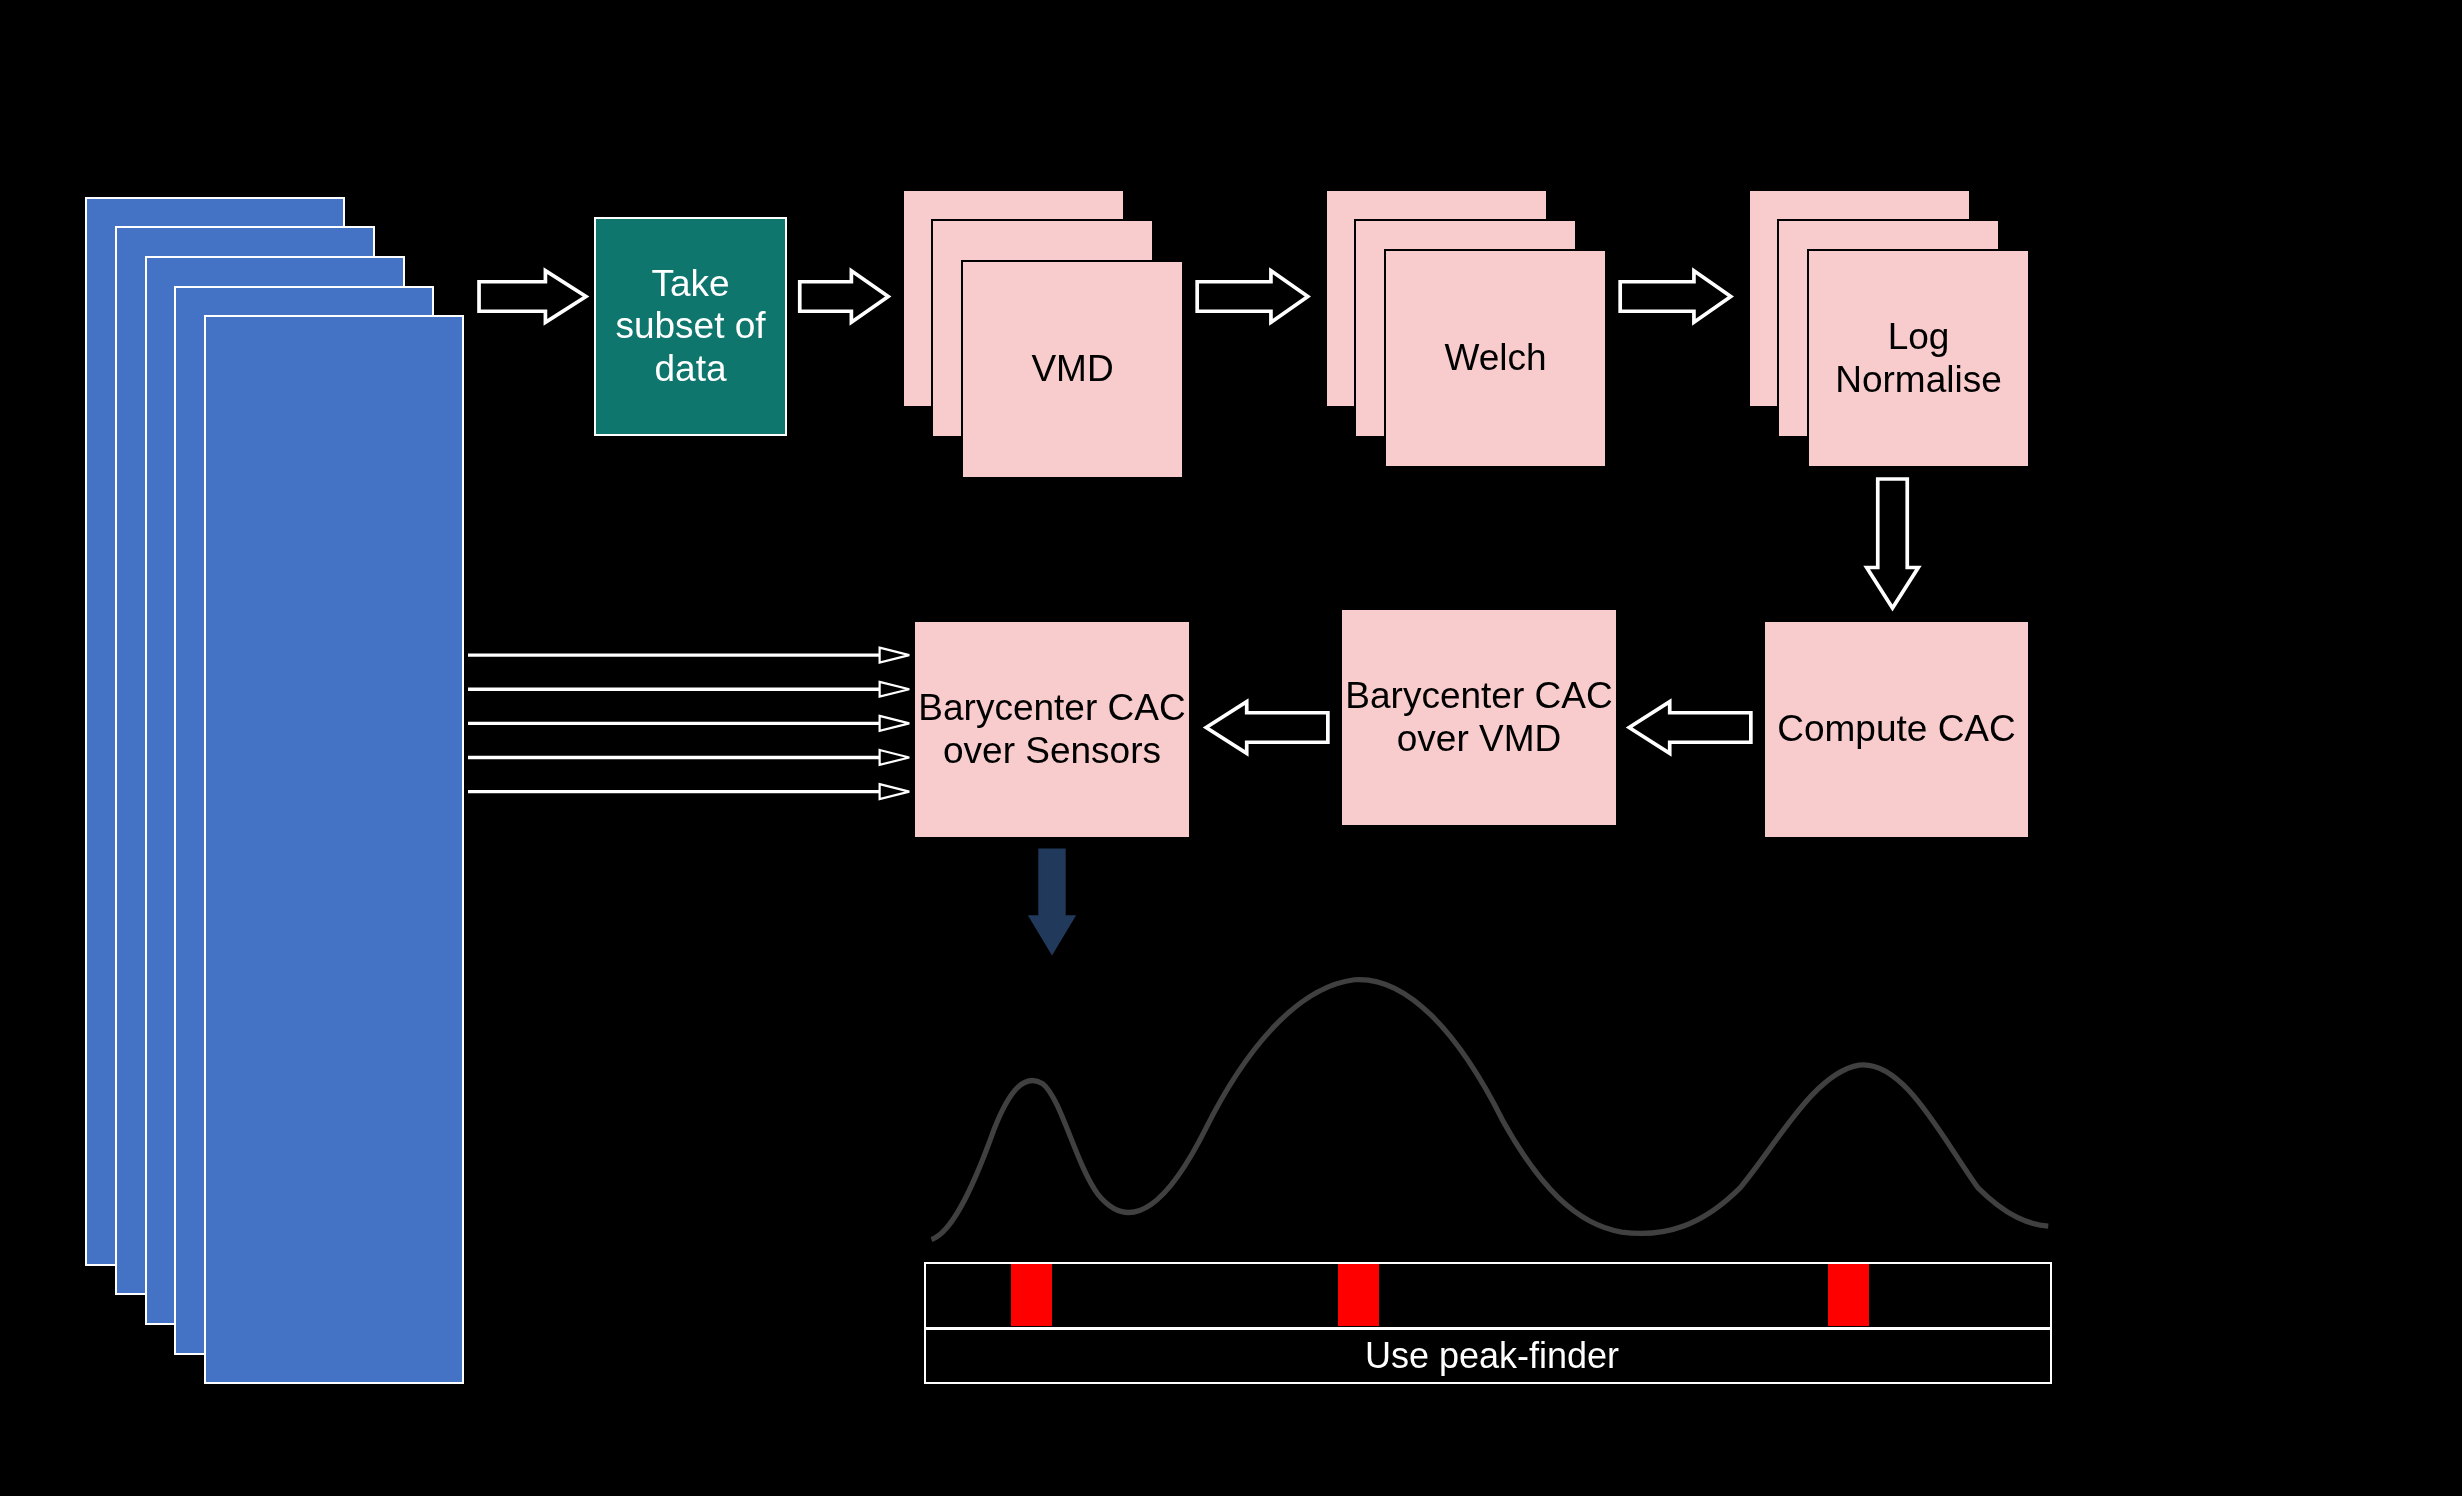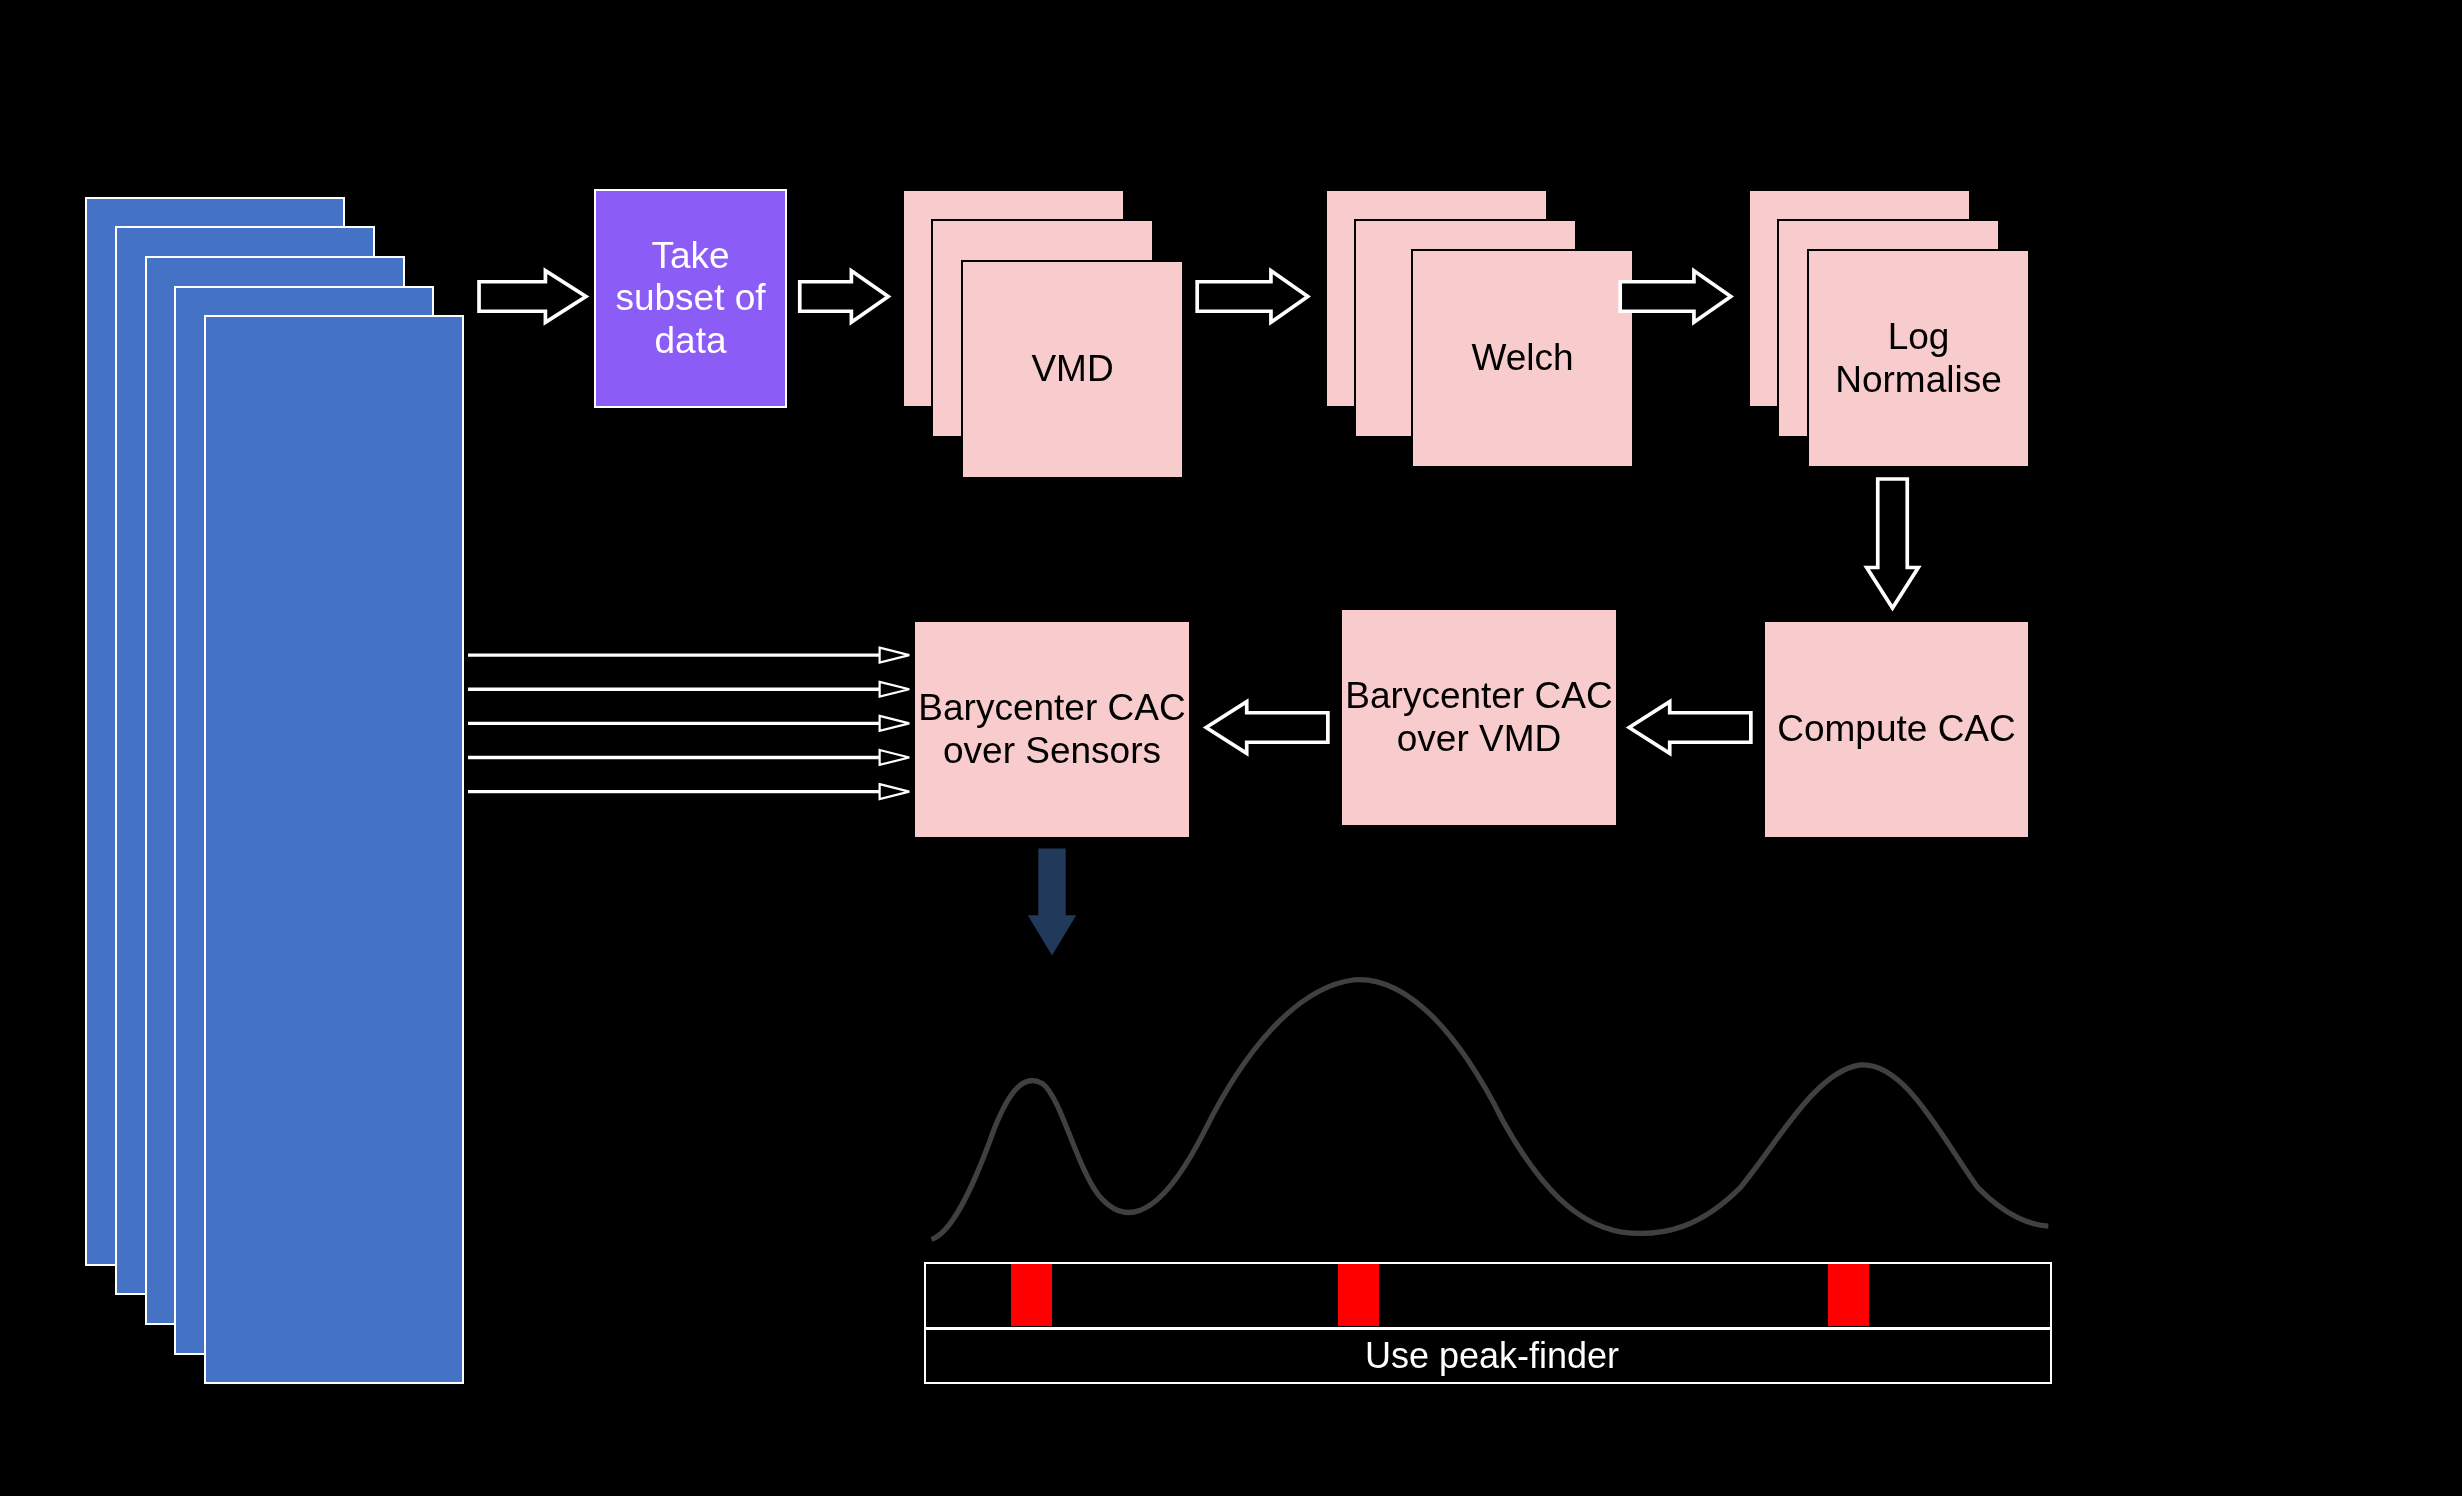--- a/index.html
+++ b/index.html
@@ -23,29 +23,30 @@
     display: flex;
     align-items: center;
     justify-content: center;
     text-align: center;
     color: #000;
     font-size: 37px;
     line-height: 1.15;
   }
   .blue-box {
     position: absolute;
-    background: #8b5cf6;
+    background: #0f766e;
     border: 2.2px solid #fff;
     display: flex;
     align-items: center;
     justify-content: center;
     text-align: center;
     color: #fff;
     font-size: 37px;
     line-height: 1.15;
+    margin-top: 28px;
   }
   .arrow {
     position: absolute;
   }
   .peak-box {
     position: absolute;
     border: 2.2px solid #fff;
     background: #000;
   }
   .peak-red {
@@ -90,21 +91,21 @@
 <div class="pink-rect" style="left:961px; top:260px; width:223px; height:219px;">
   <span>VMD</span>
 </div>
 
 <svg class="arrow" style="left:1193px; top:267px; width:119px; height:59px;" viewBox="0 0 160 80">
   <path d="M 5 20 L 105 20 L 105 5 L 155 40 L 105 75 L 105 60 L 5 60 Z" fill="#000" stroke="#fff" stroke-width="5"></path>
 </svg>
 
 <div class="pink-rect" style="left:1325px; top:189px; width:223px; height:219px;"></div>
 <div class="pink-rect" style="left:1354px; top:219px; width:223px; height:219px;"></div>
-<div class="pink-rect" style="left:1384px; top:249px; width:223px; height:219px;margin-left:27px;">
+<div class="pink-rect" style="left:1384px; top:249px; width:223px; height:219px;">
   <span>Welch</span>
 </div>
 
 <svg class="arrow" style="left:1616px; top:267px; width:119px; height:59px;" viewBox="0 0 160 80">
   <path d="M 5 20 L 105 20 L 105 5 L 155 40 L 105 75 L 105 60 L 5 60 Z" fill="#000" stroke="#fff" stroke-width="5"></path>
 </svg>
 
 <div class="pink-rect" style="left:1748px; top:189px; width:223px; height:219px;"></div>
 <div class="pink-rect" style="left:1777px; top:219px; width:223px; height:219px;"></div>
 <div class="pink-rect" style="left:1807px; top:249px; width:223px; height:219px;">

